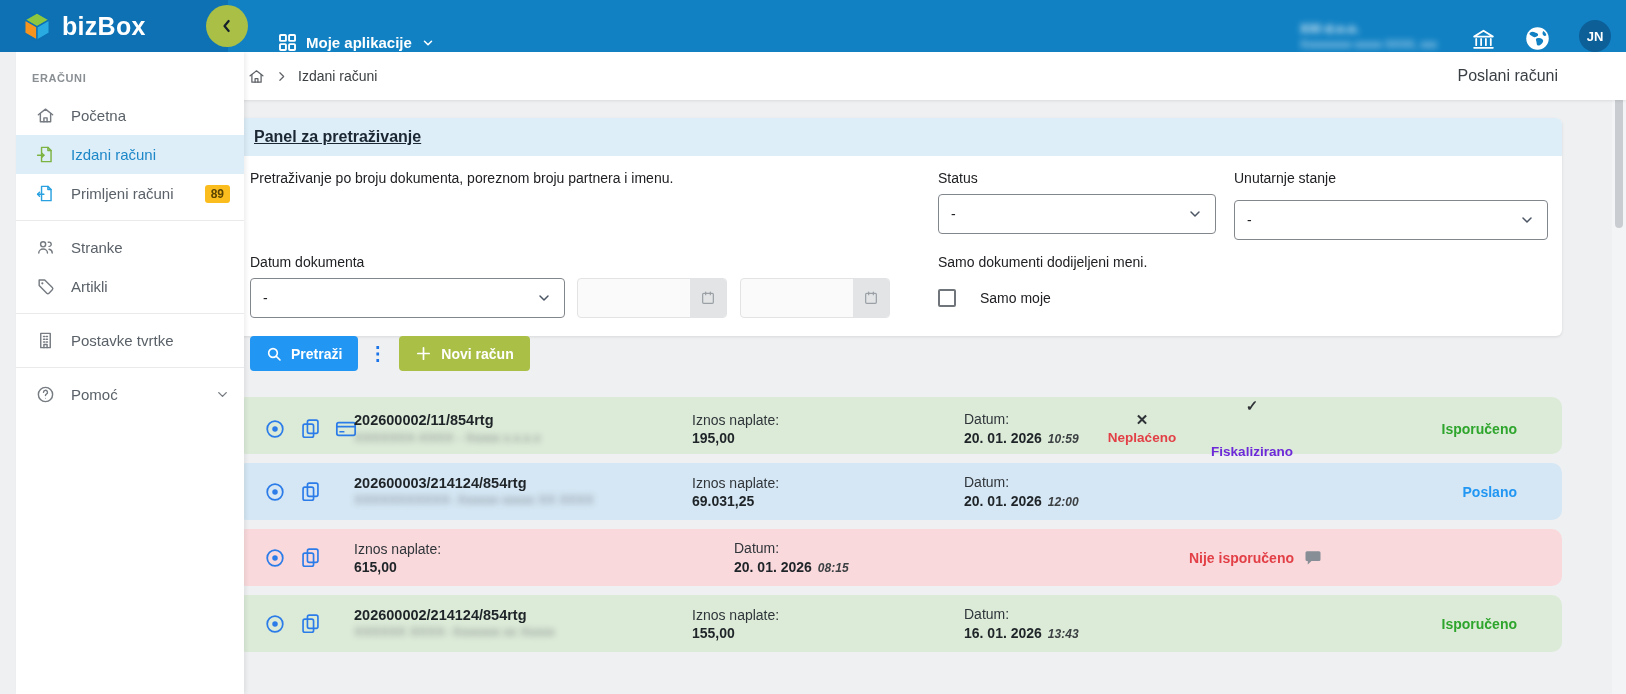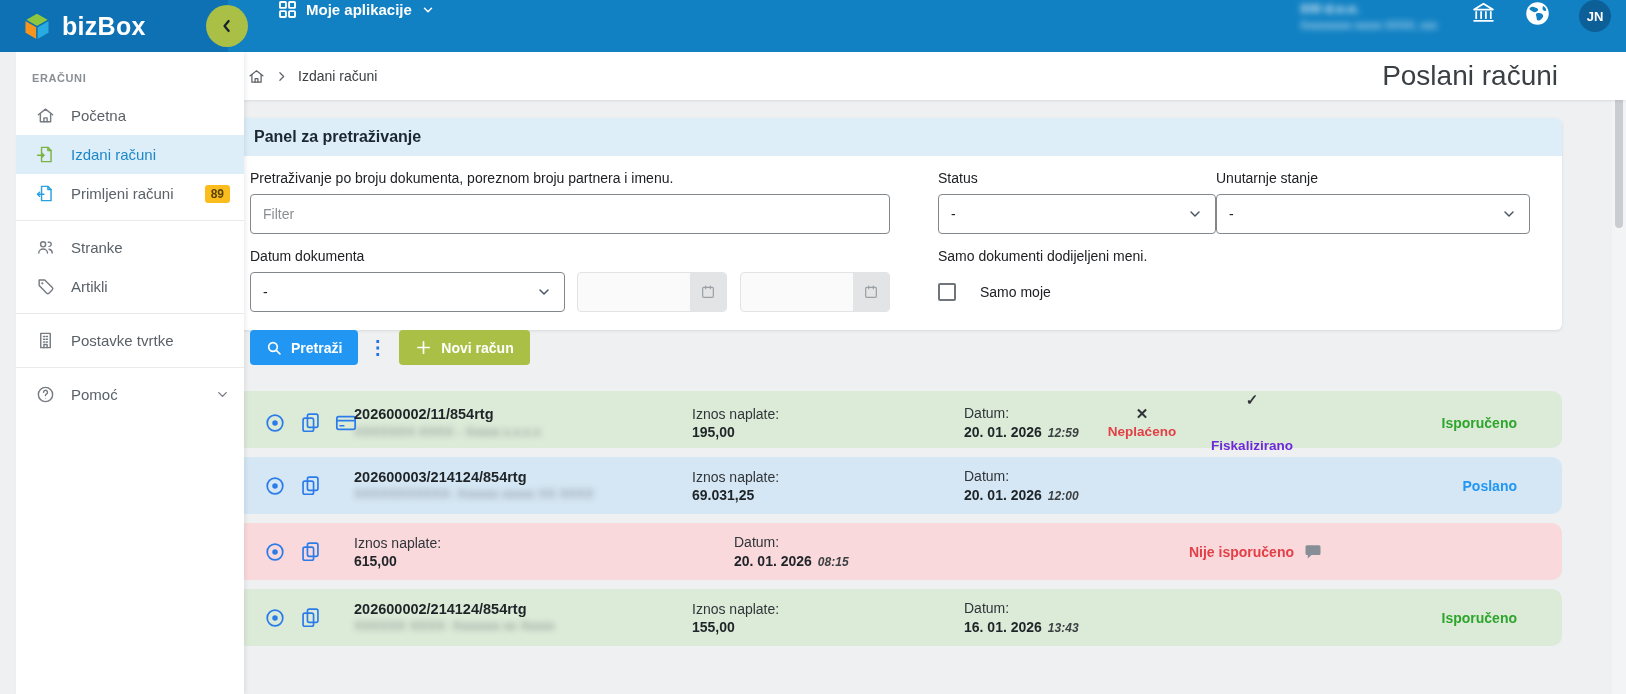--- a/index.html
+++ b/index.html
@@ -7,21 +7,21 @@
   body {
     width:1626px; height:694px; overflow:hidden; position:relative;
     font-family:"Liberation Sans", sans-serif; background:#eef0f2; color:#2f3337;
   }
   svg { display:block; }
 
   
   .header { position:absolute; top:0; left:0; width:1626px; height:52px; display:flex; z-index:10; }
   .header-left { width:228px; height:52px; background:#0d71b3; display:flex; align-items:center; padding-left:22px; gap:10px; position:relative; }
   .brand-text { color:#fff; font-size:25px; font-weight:bold; letter-spacing:.3px; }
-  .header-main { flex:1; height:52px; background:#1181c3; display:flex; align-items:flex-start; padding:0 15px 0 50px; }
+  .header-main { flex:1; height:52px; background:#1181c3; display:flex; align-items:flex-end; padding:0 15px 0 50px; }
   .toggle-circle { position:absolute; left:206px; top:5px; width:42px; height:42px; border-radius:50%;
     background:#a9bf45; display:flex; align-items:center; justify-content:center; z-index:12; border:none; cursor:pointer; }
   .apps-menu { display:flex; align-items:center; gap:9px; color:#fff; font-size:15px; font-weight:bold; cursor:pointer; }
   .header-spacer { flex:1; }
   .company-block { color:#fff; text-align:left; margin-right:34px; line-height:1.35; }
   .company-block .l1 { font-size:13px; font-weight:bold; }
   .company-block .l2 { font-size:11px; }
   .redacted-light { filter:blur(3px); opacity:.9; }
   .hdr-icon { margin-left:28px; cursor:pointer; }
   .avatar { margin-left:28px; width:32px; height:32px; border-radius:50%; background:#0d5f98; color:#fff;
@@ -38,28 +38,28 @@
   .side-icon { color:#757b81; }
   .side-item.active .side-icon-out { color:#7cb342; }
   .badge { background:#fbbd1e; color:#5b4300; font-size:12px; font-weight:bold; border-radius:3px; padding:2px 6px; }
   .side-div { height:1px; background:#e8eaec; margin:7px 0; }
 
   
   .main { position:absolute; top:52px; left:228px; width:1398px; height:642px; }
   .crumb-bar { height:48px; background:#fff; box-shadow:0 1px 3px rgba(0,0,0,.09); display:flex; align-items:center; padding:0 68px 0 20px; position:relative; z-index:2; }
   .crumbs { display:flex; align-items:center; gap:10px; font-size:14px; color:#3c4043; }
   .crumb-sep { color:#5f6368; }
-  .page-title { margin-left:auto; font-size:28px; color:#3a3f44; }
+  .page-title { margin-left:auto; font-size:16px; color:#3a3f44; }
 
   .content { padding:18px 0 0 8px; }
 
   
   .panel { width:1326px; background:#fff; border-radius:6px; box-shadow:0 1px 3px rgba(0,0,0,.1); overflow:hidden; }
   .panel-head { height:38px; background:#ddeef8; display:flex; align-items:center; padding:0 18px;
-    font-size:16px; font-weight:bold; color:#1b2733; }
+    font-size:16px; font-weight:bold; color:#1b2733;text-decoration:underline; }
   .panel-body { padding:14px 14px 18px 14px; }
   .frow { display:flex; }
   .fcol { display:flex; flex-direction:column; }
   .flabel { font-size:14px; color:#202124; margin-bottom:8px; }
   .tinput { height:40px; border:1px solid #82878c; border-radius:4px; padding:0 12px; font-size:14px;
     font-family:"Liberation Sans",sans-serif; color:#202124; background:#fff; outline:none; }
   .tinput::placeholder { color:#8a8f94; }
   .select { height:40px; border:1px solid #82878c; border-radius:4px; padding:0 12px; font-size:14px;
     display:flex; align-items:center; justify-content:space-between; color:#202124; background:#fff; cursor:pointer; }
   .dateinput { height:40px; width:150px; border:1px solid #e2e3e4; border-radius:4px; background:#fafafa;
@@ -288,34 +288,33 @@
   </div>
 
   <div class="content">
 
     <div class="panel">
       <div class="panel-head">Panel za pretraživanje</div>
       <div class="panel-body">
         <div class="frow">
           <div class="fcol" style="width:640px;">
             <div class="flabel">Pretraživanje po broju dokumenta, poreznom broju partnera i imenu.</div>
-            <input class="tinput" type="text" placeholder="Filter" style="">
           </div>
           <div class="fcol" style="width:278px; margin-left:48px;">
             <div class="flabel">Status</div>
             <div class="select">
               <span>-</span>
               <span>
                 <svg width="16" height="16" viewBox="0 0 24 24" fill="none" stroke="#4b5563" stroke-width="2.2" stroke-linecap="round" stroke-linejoin="round">
                     <polyline points="6 9 12 15 18 9"></polyline>
                   </svg>
               </span>
             </div>
           </div>
-          <div class="fcol" style="width:314px; margin-left:0;">
+          <div class="fcol" style="width:314px; margin-left:18px;gap:6px;">
             <div class="flabel">Unutarnje stanje</div>
             <div class="select">
               <span>-</span>
               <span>
                 <svg width="16" height="16" viewBox="0 0 24 24" fill="none" stroke="#4b5563" stroke-width="2.2" stroke-linecap="round" stroke-linejoin="round">
                     <polyline points="6 9 12 15 18 9"></polyline>
                   </svg>
               </span>
             </div>
           </div>
@@ -417,21 +416,21 @@
         <div>
           <div class="docnum">202600002/11/854rtg</div>
           <div class="partner">XXXXXXX-XXXX - Xxxxx x.x.x.x</div>
         </div>
         <div>
           <div class="cell-label">Iznos naplate:</div>
           <div class="cell-value">195,00</div>
         </div>
         <div style="padding-left:42px;">
           <div class="cell-label">Datum:</div>
-          <div><span class="cell-value">20. 01. 2026</span><span class="time">12:59</span></div>
+          <div><span class="cell-value">20. 01. 2026</span><span class="time">10:59</span></div>
         </div>
         <div class="mark-col">
           <div class="mark">✕</div>
           <div class="mark-txt mt-red">Neplaćeno</div>
         </div>
         <div class="mark-col">
           <div class="mark">✓</div>
           <div class="mark-txt mt-green">Fiskalizirano</div>
         </div>
         <div class="status-col st-green">

